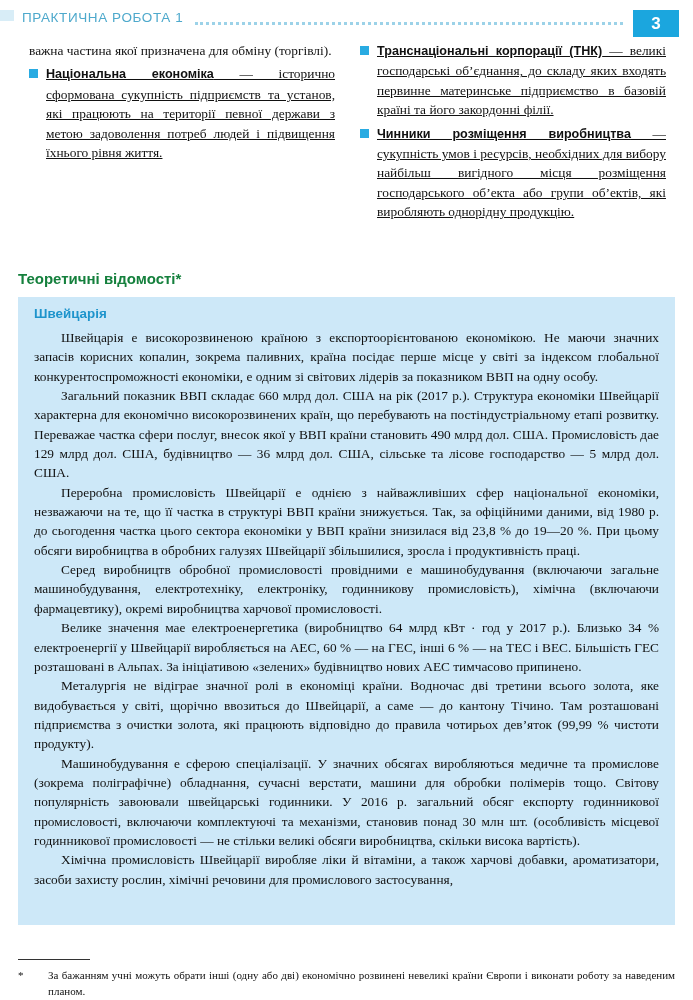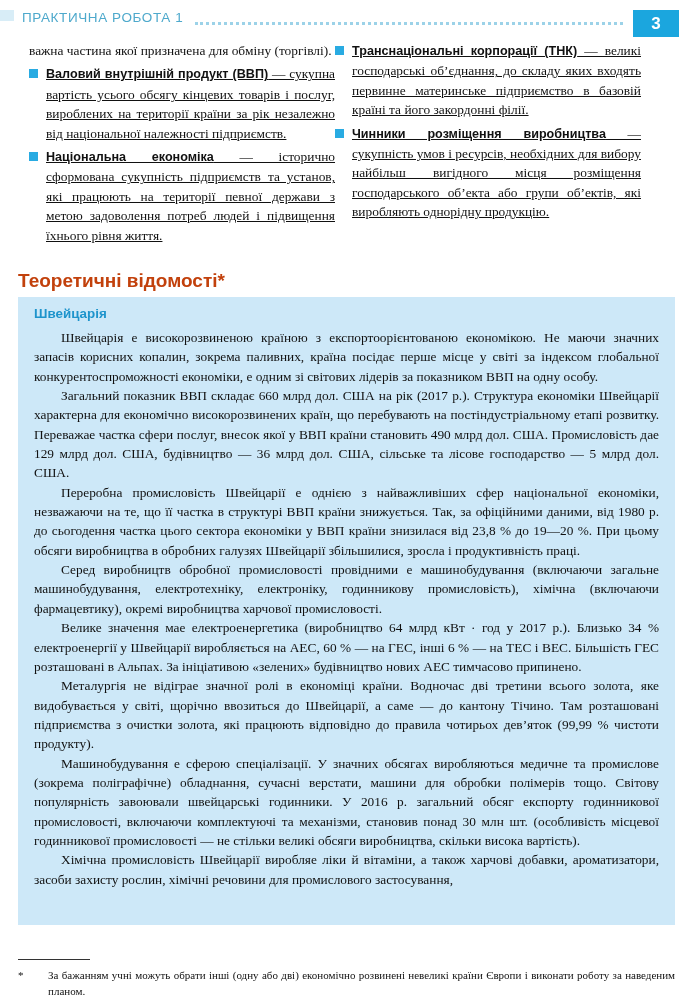--- a/index.html
+++ b/index.html
@@ -61,20 +61,21 @@
     margin-right: 14px;
   }
 
   
   .columns {
     position: absolute;
     left: 29px;
     top: 41px;
     width: 637px;
     display: flex;
+    gap: 25px;
   }
   .column {
     width: 306px;
   }
   .para {
     font-size: 13.4px;
     line-height: 19.4px;
     text-align: justify;
     margin: 0 0 0 0;
     text-justify: inter-word;
@@ -107,23 +108,23 @@
     font-weight: bold;
     font-size: 12.6px;
   }
 
   
   .section-heading {
     position: absolute;
     left: 18px;
     top: 270px;
     font-family: "Liberation Sans", "DejaVu Sans", sans-serif;
-    font-size: 19px;
-    font-weight: bold;
-    color: #c2410c;
+    font-size: 15px;
+    font-weight: bold;
+    color: #15803d;
   }
 
   
   .info-box {
     position: absolute;
     left: 18px;
     top: 297px;
     width: 657px;
     height: 628px;
     background: #cde8f8;
@@ -184,26 +185,20 @@
   <div class="head-title">ПРАКТИЧНА РОБОТА 1</div>
   <div class="head-dots"></div>
   <div class="page-number">3</div>
 </div>
 
 <div class="columns">
 
   <div class="column">
     <p class="para cont-para">важна частина якої призначена для обміну (торгівлі).</p>
 
-    <div class="def-item">
-      <span class="bullet-square"></span>
-      <div class="def-body">
-        <span class="term">Валовий внутрішній продукт (ВВП)</span><span> — сукупна вартість усього обсягу кінцевих товарів і послуг, вироблених на території країни за рік незалежно від національної належності підприємств.</span>
-      </div>
-    </div>
 
     <div class="def-item">
       <span class="bullet-square"></span>
       <div class="def-body">
         <span class="term">Національна економіка</span><span> — історично сформована сукупність підприємств та установ, які працюють на території певної держави з метою задоволення потреб людей і підвищення їхнього рівня життя.</span>
       </div>
     </div>
   </div>
 
   <div class="column">

